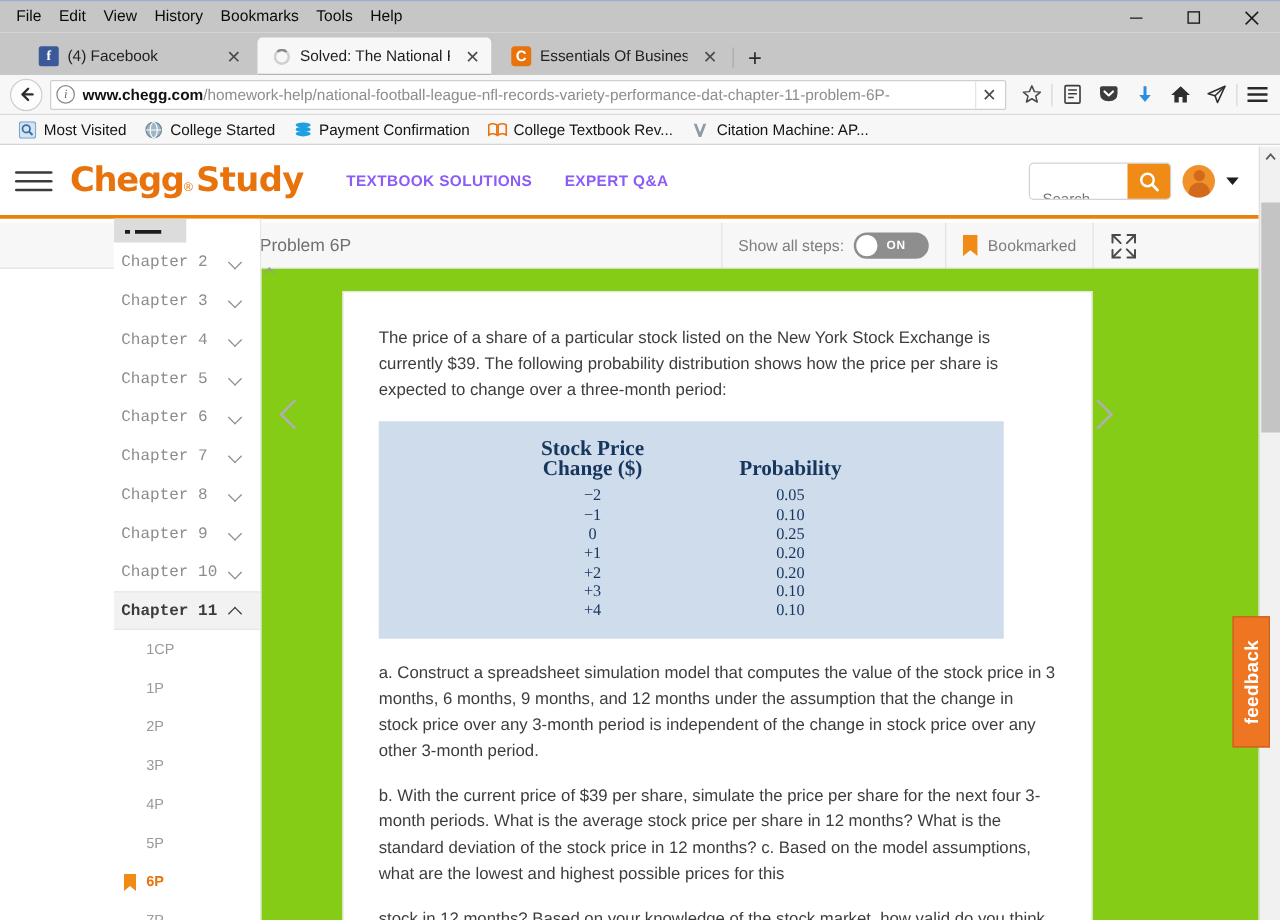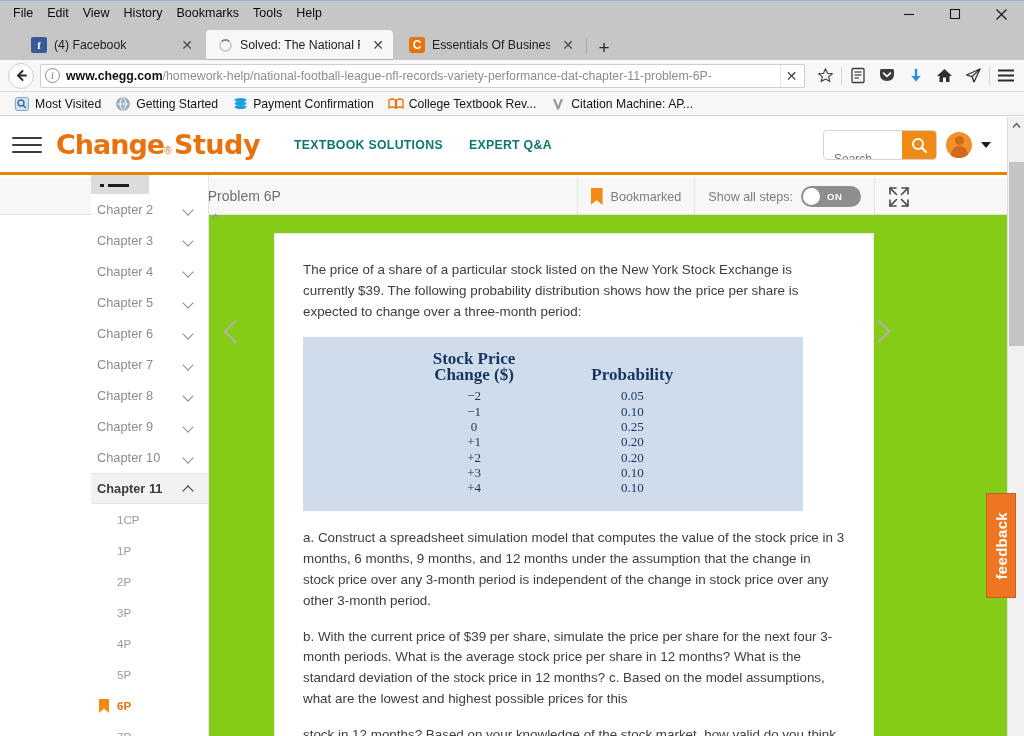--- a/index.html
+++ b/index.html
@@ -154,21 +154,21 @@
     color: #e8730c; font-weight: bold; font-family: "DejaVu Sans", sans-serif;
     letter-spacing: -1px;
   }
   .logo .reg { font-size: 10px; color: #e8730c; vertical-align: super; }
   .logo .study {
     color: #e8730c; font-weight: bold; margin-left: 3px;
     font-family: "DejaVu Sans", sans-serif; letter-spacing: -0.5px;
   }
   .hdr-nav { display: flex; gap: 26px; margin-left: 34px; }
   .hdr-nav span {
-    font-size: 12.3px; font-weight: bold; color: #0f766e; letter-spacing: 0.3px;
+    font-size: 12.3px; font-weight: bold; color: #8b5cf6; letter-spacing: 0.3px;
   }
   .hdr-right {
     position: absolute; right: 16px; top: 13px;
     display: flex; align-items: center; gap: 9px;
   }
   .searchbox {
     display: flex; align-items: center; height: 30px;
     border: 1px solid #d3d3d3; border-radius: 4px; overflow: hidden;
     background: #fff;
   }
@@ -245,21 +245,21 @@
     position: absolute; top: -3px; left: 0; width: 58px; height: 22px;
     background: #dcdcdc;
   }
   .sb-stub i {
     position: absolute; top: 12px; left: 9px; width: 4px; height: 3px;
     background: #1c1c1c;
   }
   .sb-stub i.long { left: 17px; width: 21px; }
   .chapter-row {
     display: flex; align-items: center; justify-content: space-between;
-    height: 31px; padding: 0 14px 0 6px; font-size: 12.8px; color: #8c8c8c;
+    height: 31px; padding: 0 14px 0 6px; font-size: 12.8px; color: #8c8c8c; font-family: Liberation Mono, monospace;
   }
   .chapter-row.current {
     background: #f2f2f2; color: #3c3c3c; font-weight: bold;
     border-top: 1px solid #e6e6e6; border-bottom: 1px solid #e6e6e6;
   }
   .chev {
     width: 11px; height: 7px; position: relative; flex: 0 0 11px;
   }
   .chev::before {
     content: ""; position: absolute; left: 1px; top: 0;
@@ -480,21 +480,21 @@
       <span>Most Visited</span>
     </div>
     <div class="bm">
       <span class="bm-ic">
         <svg width="14" height="14" viewBox="0 0 14 14">
             <circle cx="7" cy="7" r="6.2" fill="#9fb6c4" stroke="#6d8695"></circle>
             <ellipse cx="7" cy="7" rx="2.8" ry="6.2" fill="none" stroke="#ffffff" stroke-width="0.9"></ellipse>
             <line x1="0.9" y1="7" x2="13.1" y2="7" stroke="#ffffff" stroke-width="0.9"></line>
           </svg>
       </span>
-      <span>Getting Started</span>
+      <span>College Started</span>
     </div>
     <div class="bm">
       <span class="bm-ic">
         <svg width="15" height="15" viewBox="0 0 15 15">
             <ellipse cx="7.5" cy="4" rx="6" ry="2.1" fill="#1f9fe0"></ellipse>
             <ellipse cx="7.5" cy="7.5" rx="6" ry="2.1" fill="#1f9fe0"></ellipse>
             <ellipse cx="7.5" cy="11" rx="6" ry="2.1" fill="#1f9fe0"></ellipse>
           </svg>
       </span>
       <span>Payment Confirmation</span>
@@ -520,21 +520,21 @@
 
   <div class="viewport">
 
     <div class="chegg-header">
       <div class="hamburger">
           <i></i>
           <i></i>
           <i></i>
         </div>
       <div class="logo">
-        <span class="chegg">Change</span>
+        <span class="chegg">Chegg</span>
           <span class="reg">®</span>
           <span class="study">Study</span>
       </div>
       <div class="hdr-nav">
         <span>TEXTBOOK SOLUTIONS</span>
         <span>EXPERT Q&amp;A</span>
       </div>
       <div class="hdr-right">
         <div class="searchbox">
           <input type="text" placeholder="Search" style="">
@@ -552,29 +552,29 @@
         <div class="caret-down"></div>
       </div>
     </div>
 
     <div class="toolstrip">
       <div class="breadcrumb">
         <span>, Problem 6P</span>
       </div>
       <div class="ts-right">
         <div class="ts-cell">
-          <span class="bookmark-flag"></span>
-          <span class="ts-label">Bookmarked</span>
-        </div>
-        <div class="ts-cell">
           <span class="ts-label">Show all steps:</span>
           <span class="toggle">
             <span class="knob"></span>
             <span class="lbl">ON</span>
           </span>
+        </div>
+        <div class="ts-cell">
+          <span class="bookmark-flag"></span>
+          <span class="ts-label">Bookmarked</span>
         </div>
         <div class="ts-cell">
           <span class="expand-ic">
             <svg width="22" height="22" viewBox="0 0 22 22">
               <polyline points="2,8 2,2 8,2" fill="none" stroke="#4a4a4a" stroke-width="1.6" stroke-linecap="round"></polyline>
               <line x1="2.6" y1="2.6" x2="8.5" y2="8.5" stroke="#4a4a4a" stroke-width="1.6" stroke-linecap="round"></line>
               <polyline points="20,14 20,20 14,20" fill="none" stroke="#4a4a4a" stroke-width="1.6" stroke-linecap="round"></polyline>
               <line x1="19.4" y1="19.4" x2="13.5" y2="13.5" stroke="#4a4a4a" stroke-width="1.6" stroke-linecap="round"></line>
               <polyline points="14,2 20,2 20,8" fill="none" stroke="#4a4a4a" stroke-width="1.6" stroke-linecap="round"></polyline>
               <line x1="19.4" y1="2.6" x2="13.5" y2="8.5" stroke="#4a4a4a" stroke-width="1.6" stroke-linecap="round"></line>

